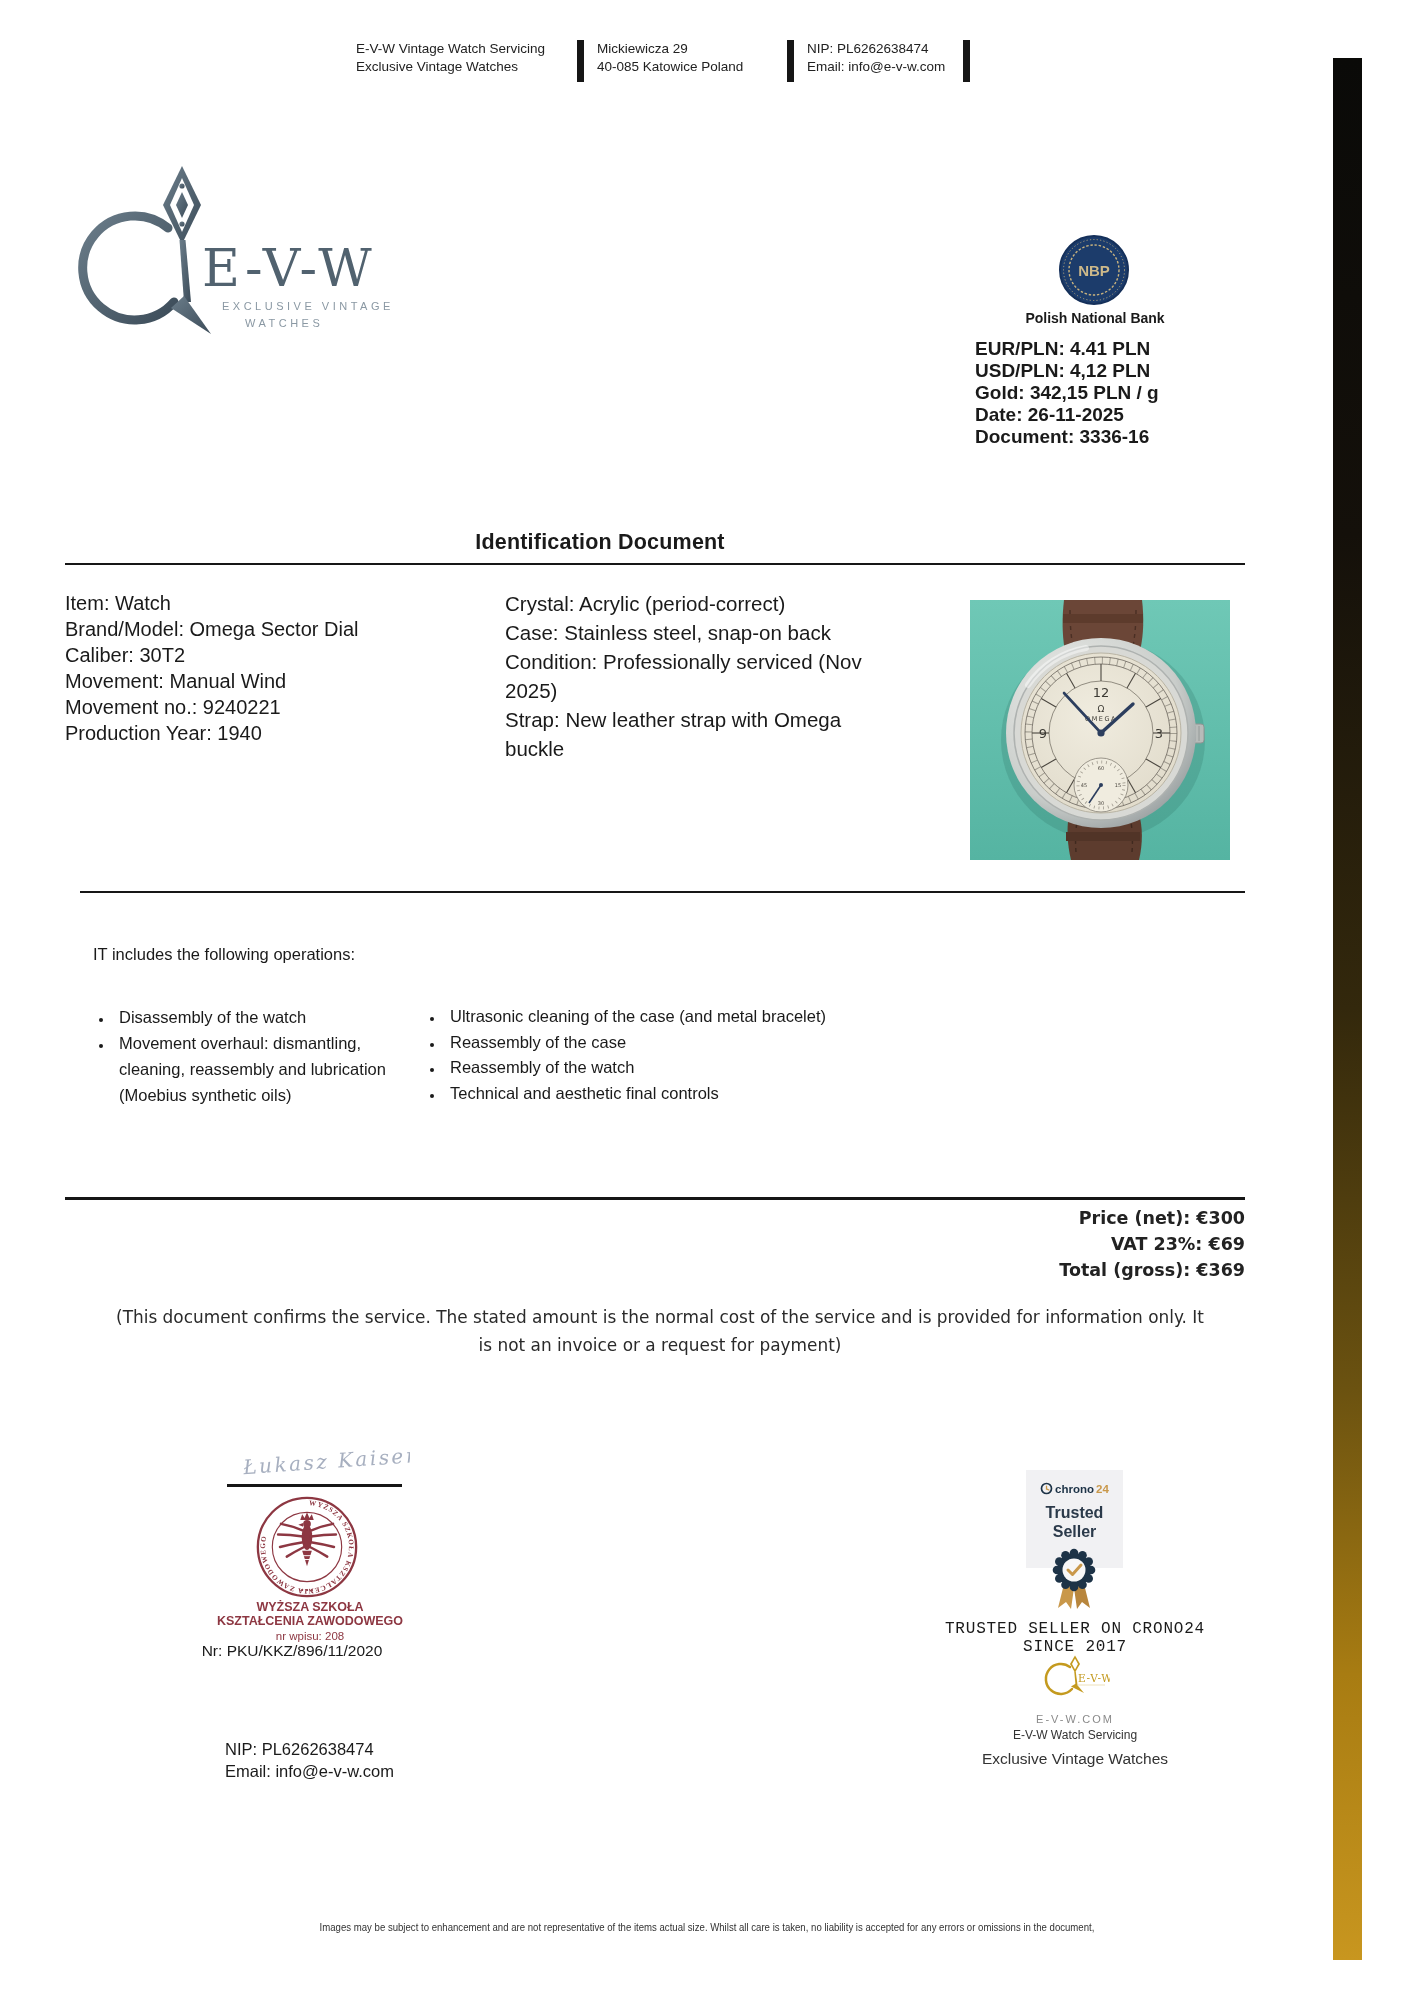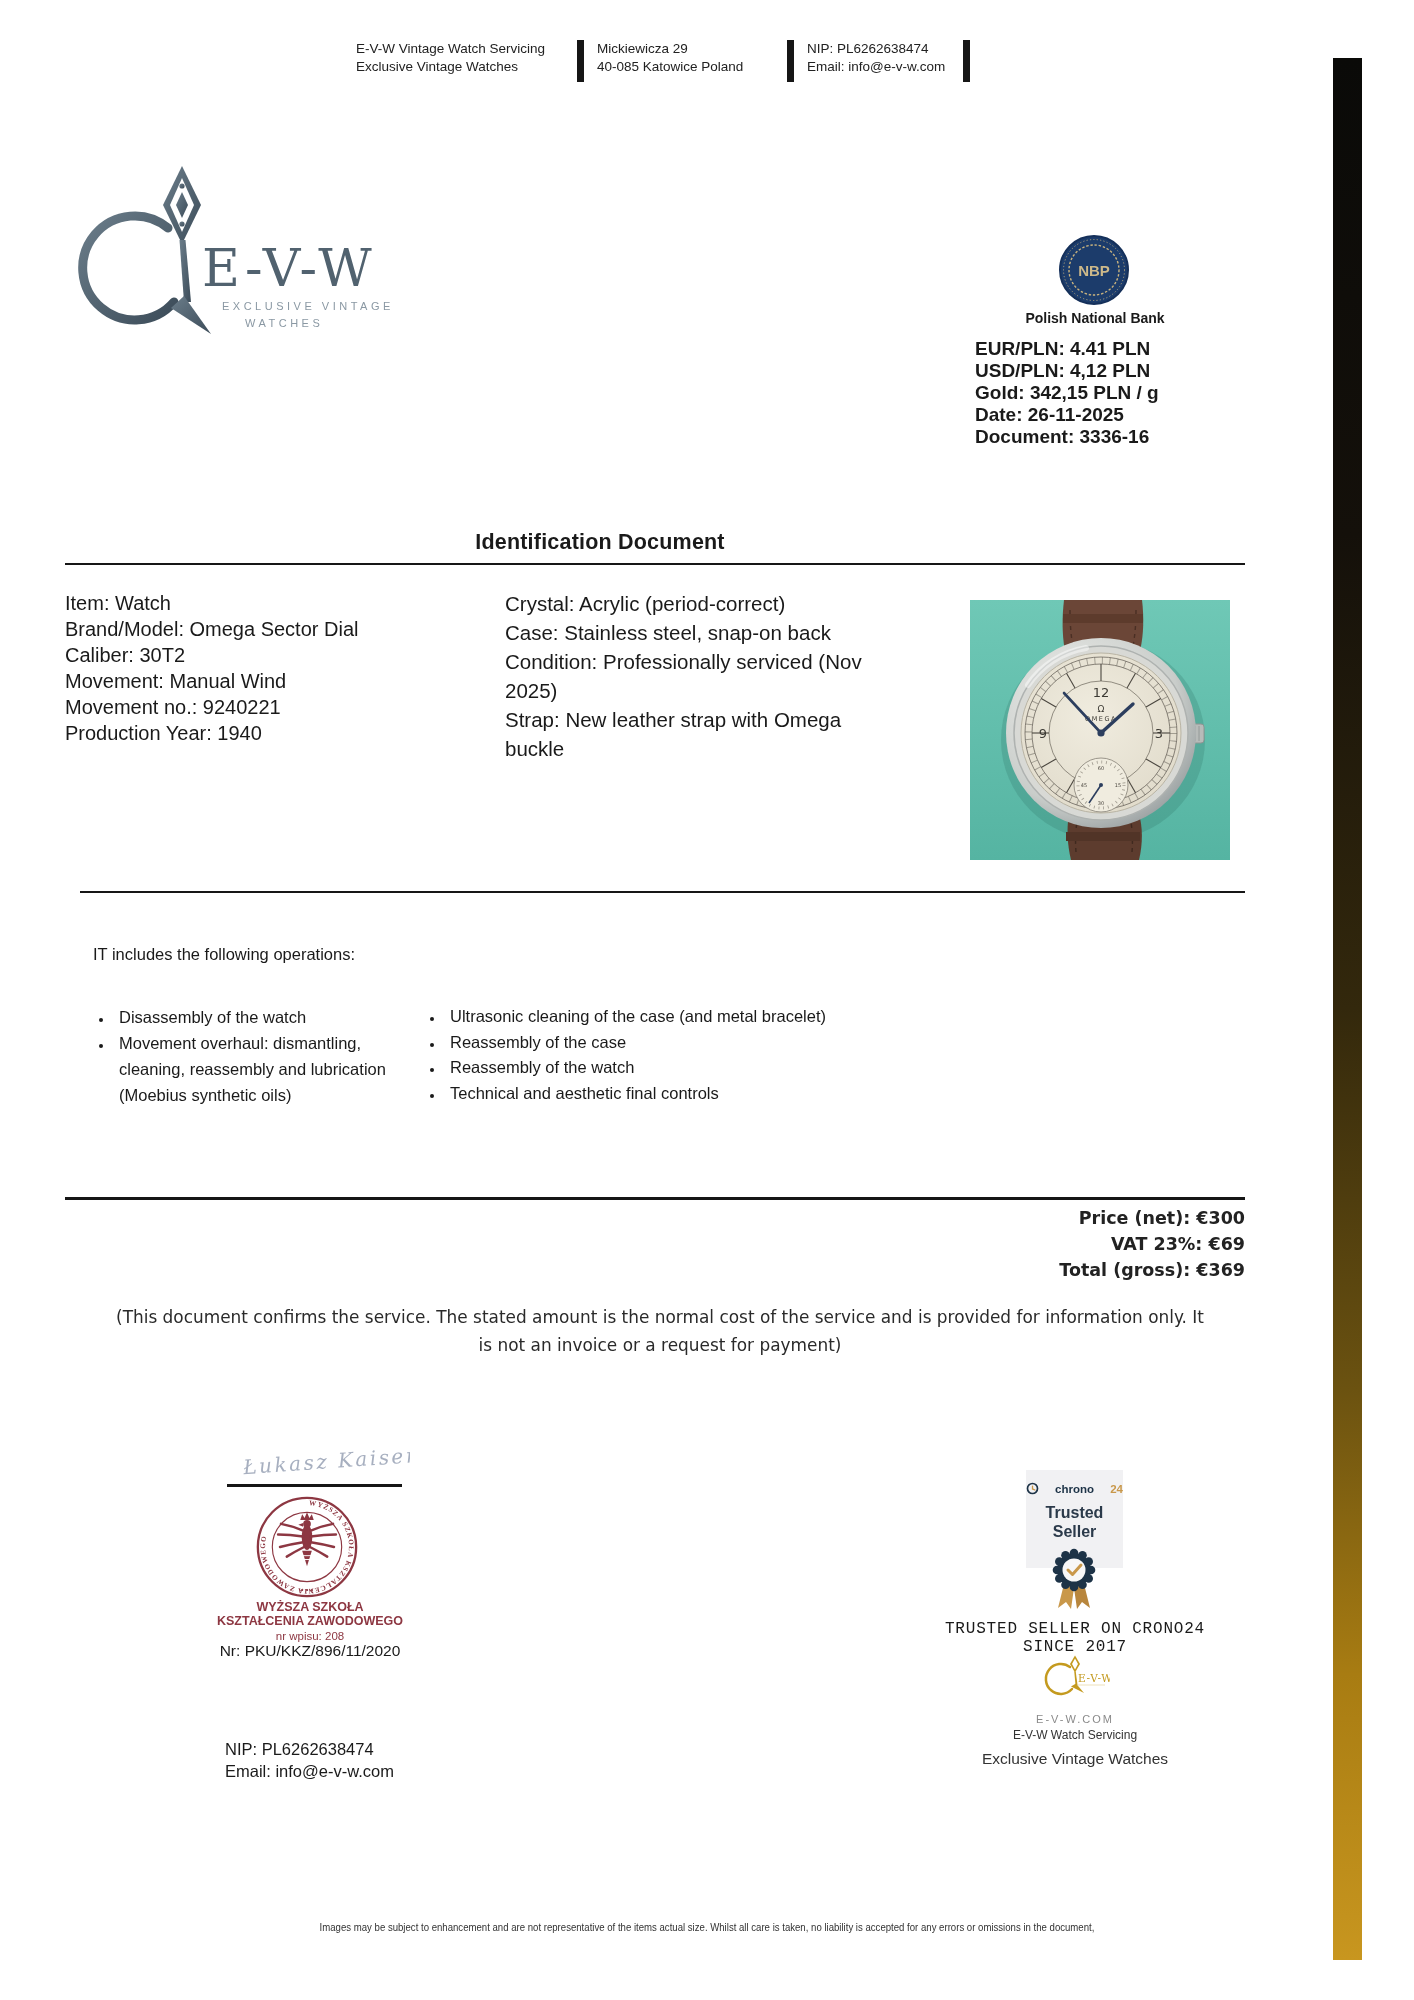--- a/index.html
+++ b/index.html
@@ -58,26 +58,26 @@
     font-family:"DejaVu Sans",sans-serif;font-size:18px;line-height:28px;color:#2a2a2a;
     transform:scaleX(.94);transform-origin:center;}
 
   
   .signature{left:225px;top:1436px;}
   .sig-line{left:227px;top:1484px;width:175px;height:2.5px;background:#161616;}
   .seal{left:254px;top:1492px;}
   .seal-text{left:170px;top:1600px;width:280px;text-align:center;color:var(--maroon,#8d3742);}
   .seal-text .ln{font-size:12.5px;font-weight:bold;line-height:14px;}
   .seal-entry{font-size:11.5px;margin-top:2px;}
-  .cert-no{left:170px;top:1642px;width:280px;text-align:center;font-size:15.5px;color:#1a1a1a;}
+  .cert-no{left:152px;top:1642px;width:280px;text-align:center;font-size:15.5px;color:#1a1a1a;}
   .nip-block{left:225px;top:1738px;font-size:16.5px;line-height:22px;}
 
   
   .ts-box{left:1026px;top:1470px;width:97px;height:98px;background:#f1f1f3;}
-  .ts-brand{left:1026px;top:1482px;width:97px;display:flex;justify-content:space-between;align-items:center;gap:8px;
+  .ts-brand{left:1026px;top:1482px;width:97px;display:flex;justify-content:center;align-items:center;gap:2px;
     font-size:11.5px;font-weight:bold;}
   .ts-brand .c{color:var(--navy,#1d3347);} .ts-brand .n{color:var(--gold,#c9984a);}
   .ts-title{left:1026px;top:1504px;width:97px;text-align:center;font-size:16px;font-weight:bold;
     line-height:18.5px;color:#2b3a4a;}
   .ts-rosette{left:1044px;top:1542px;}
   .ts-caption{left:920px;top:1620px;width:310px;text-align:center;
     font-family:"Liberation Mono",monospace;font-size:16px;letter-spacing:.8px;color:#1a1a1a;}
 
   
   .logo-gold{left:1040px;top:1653px;}

